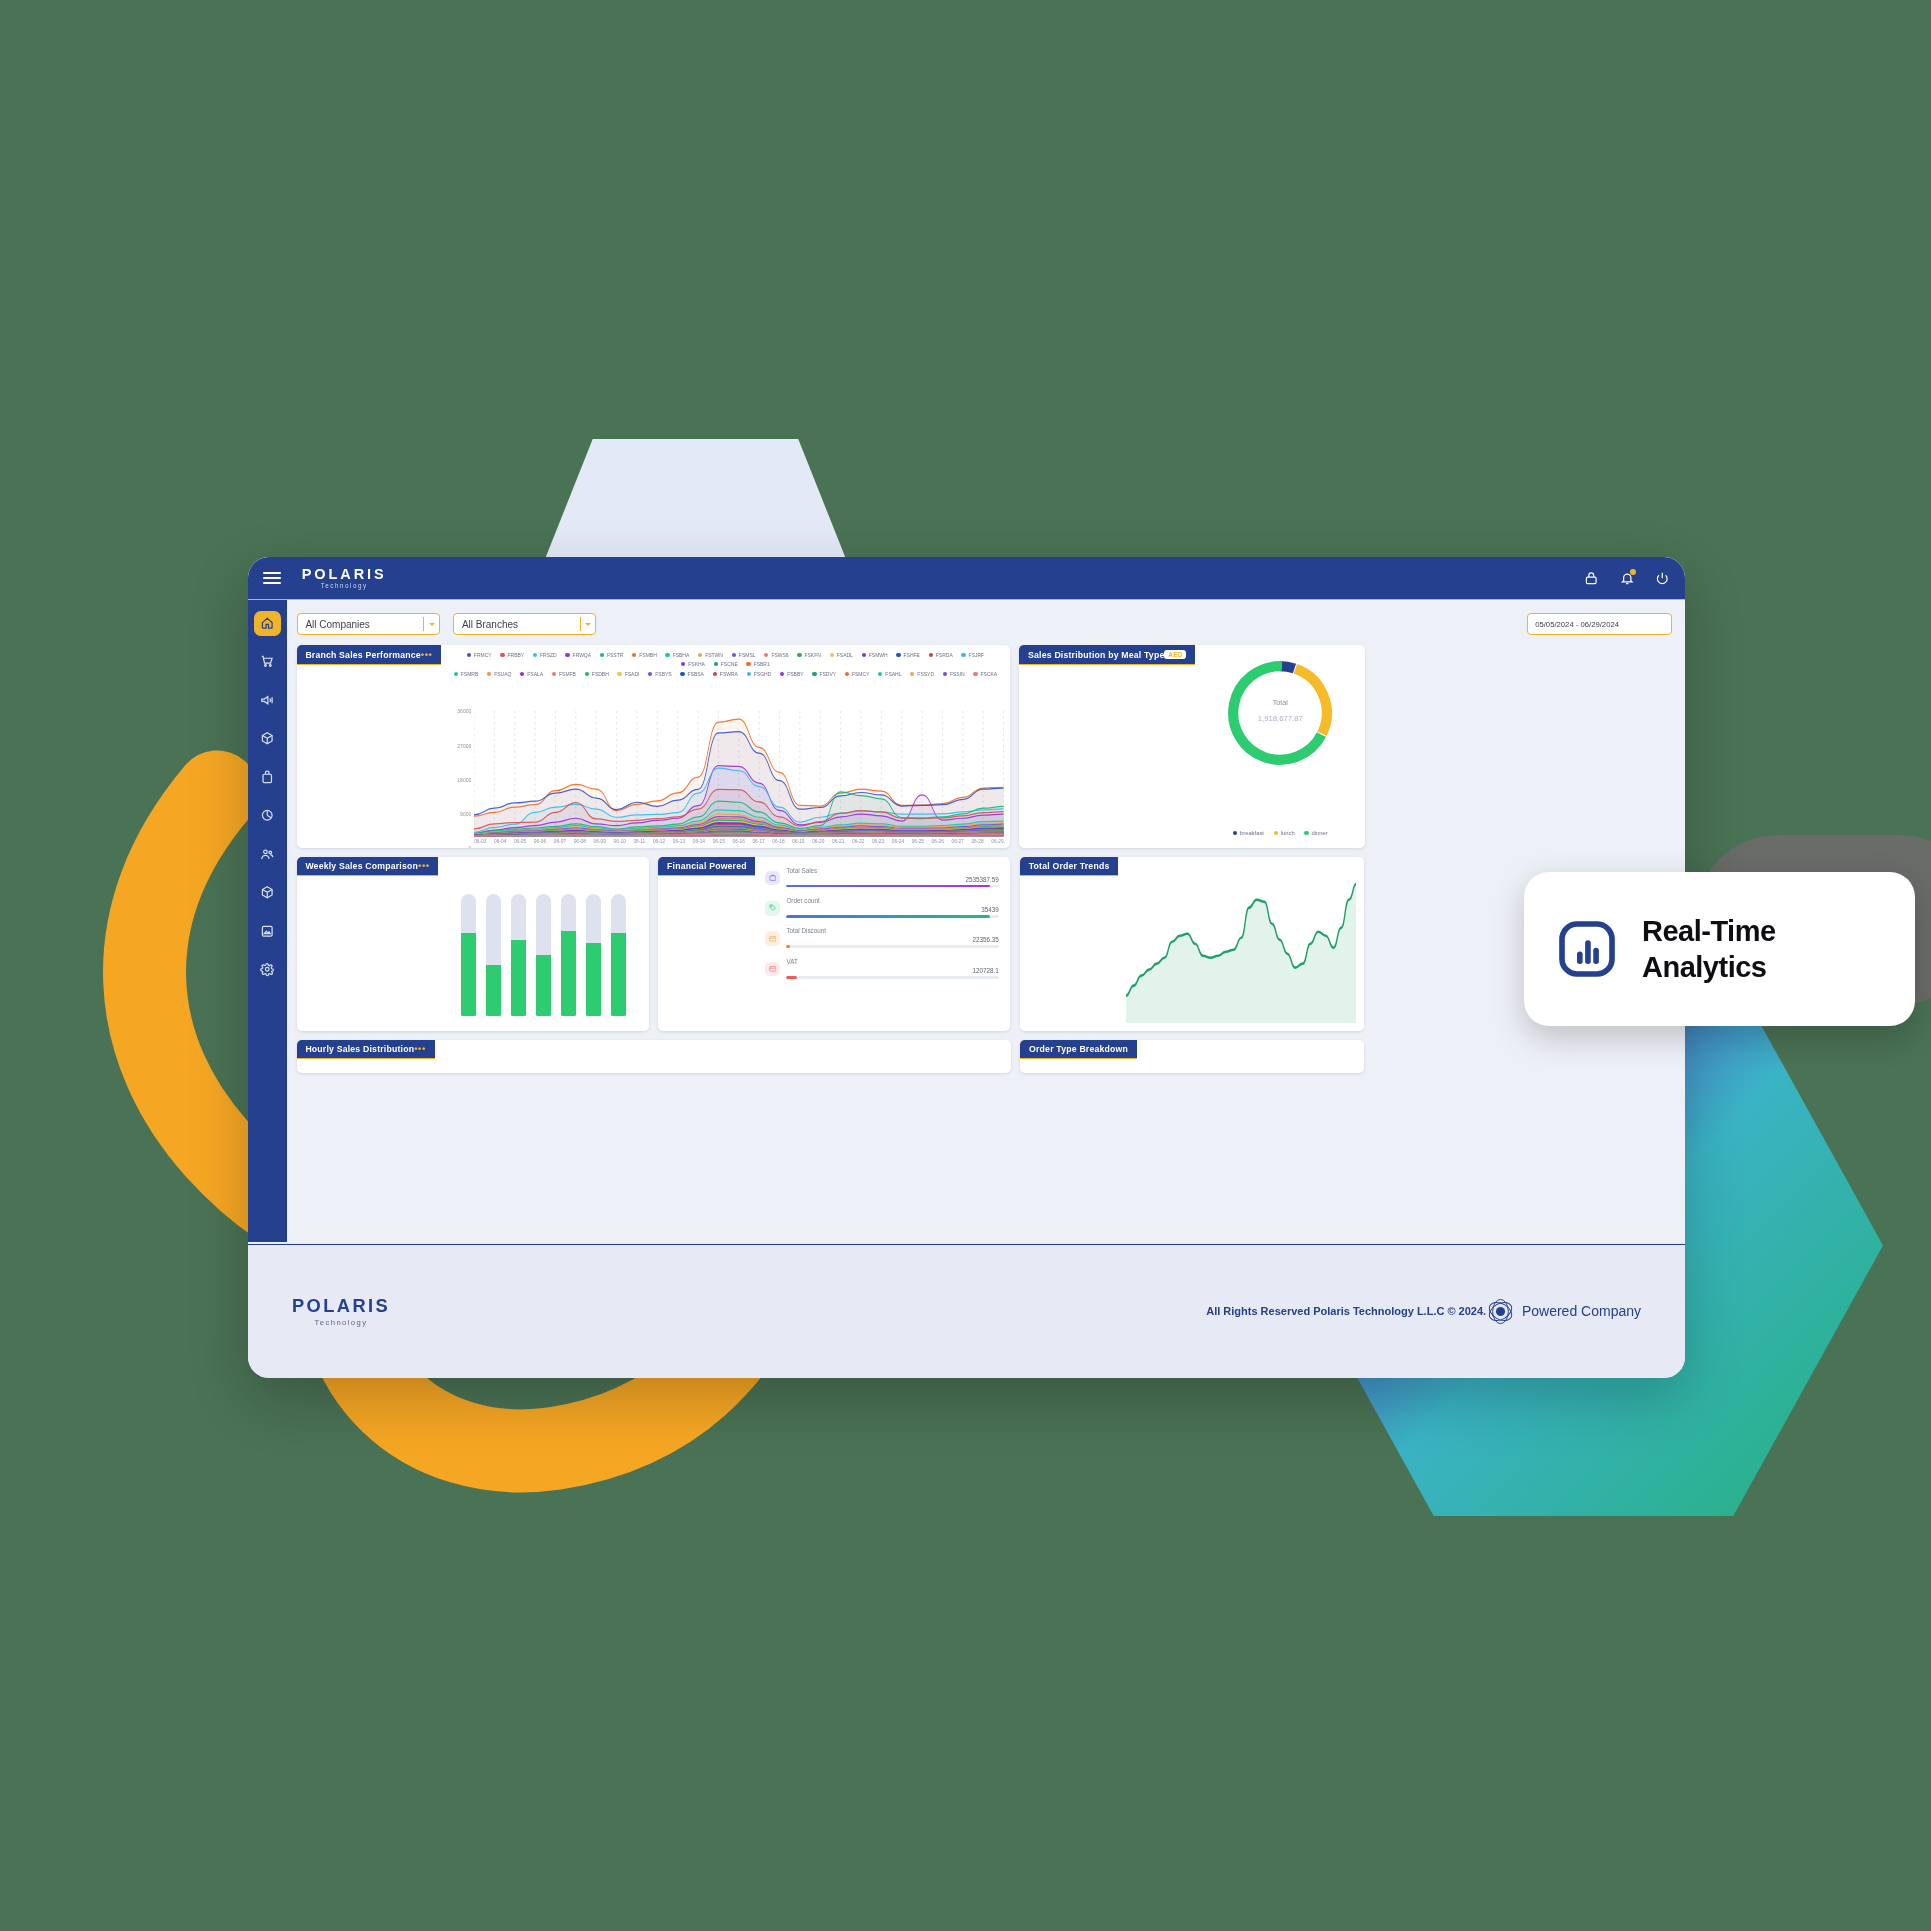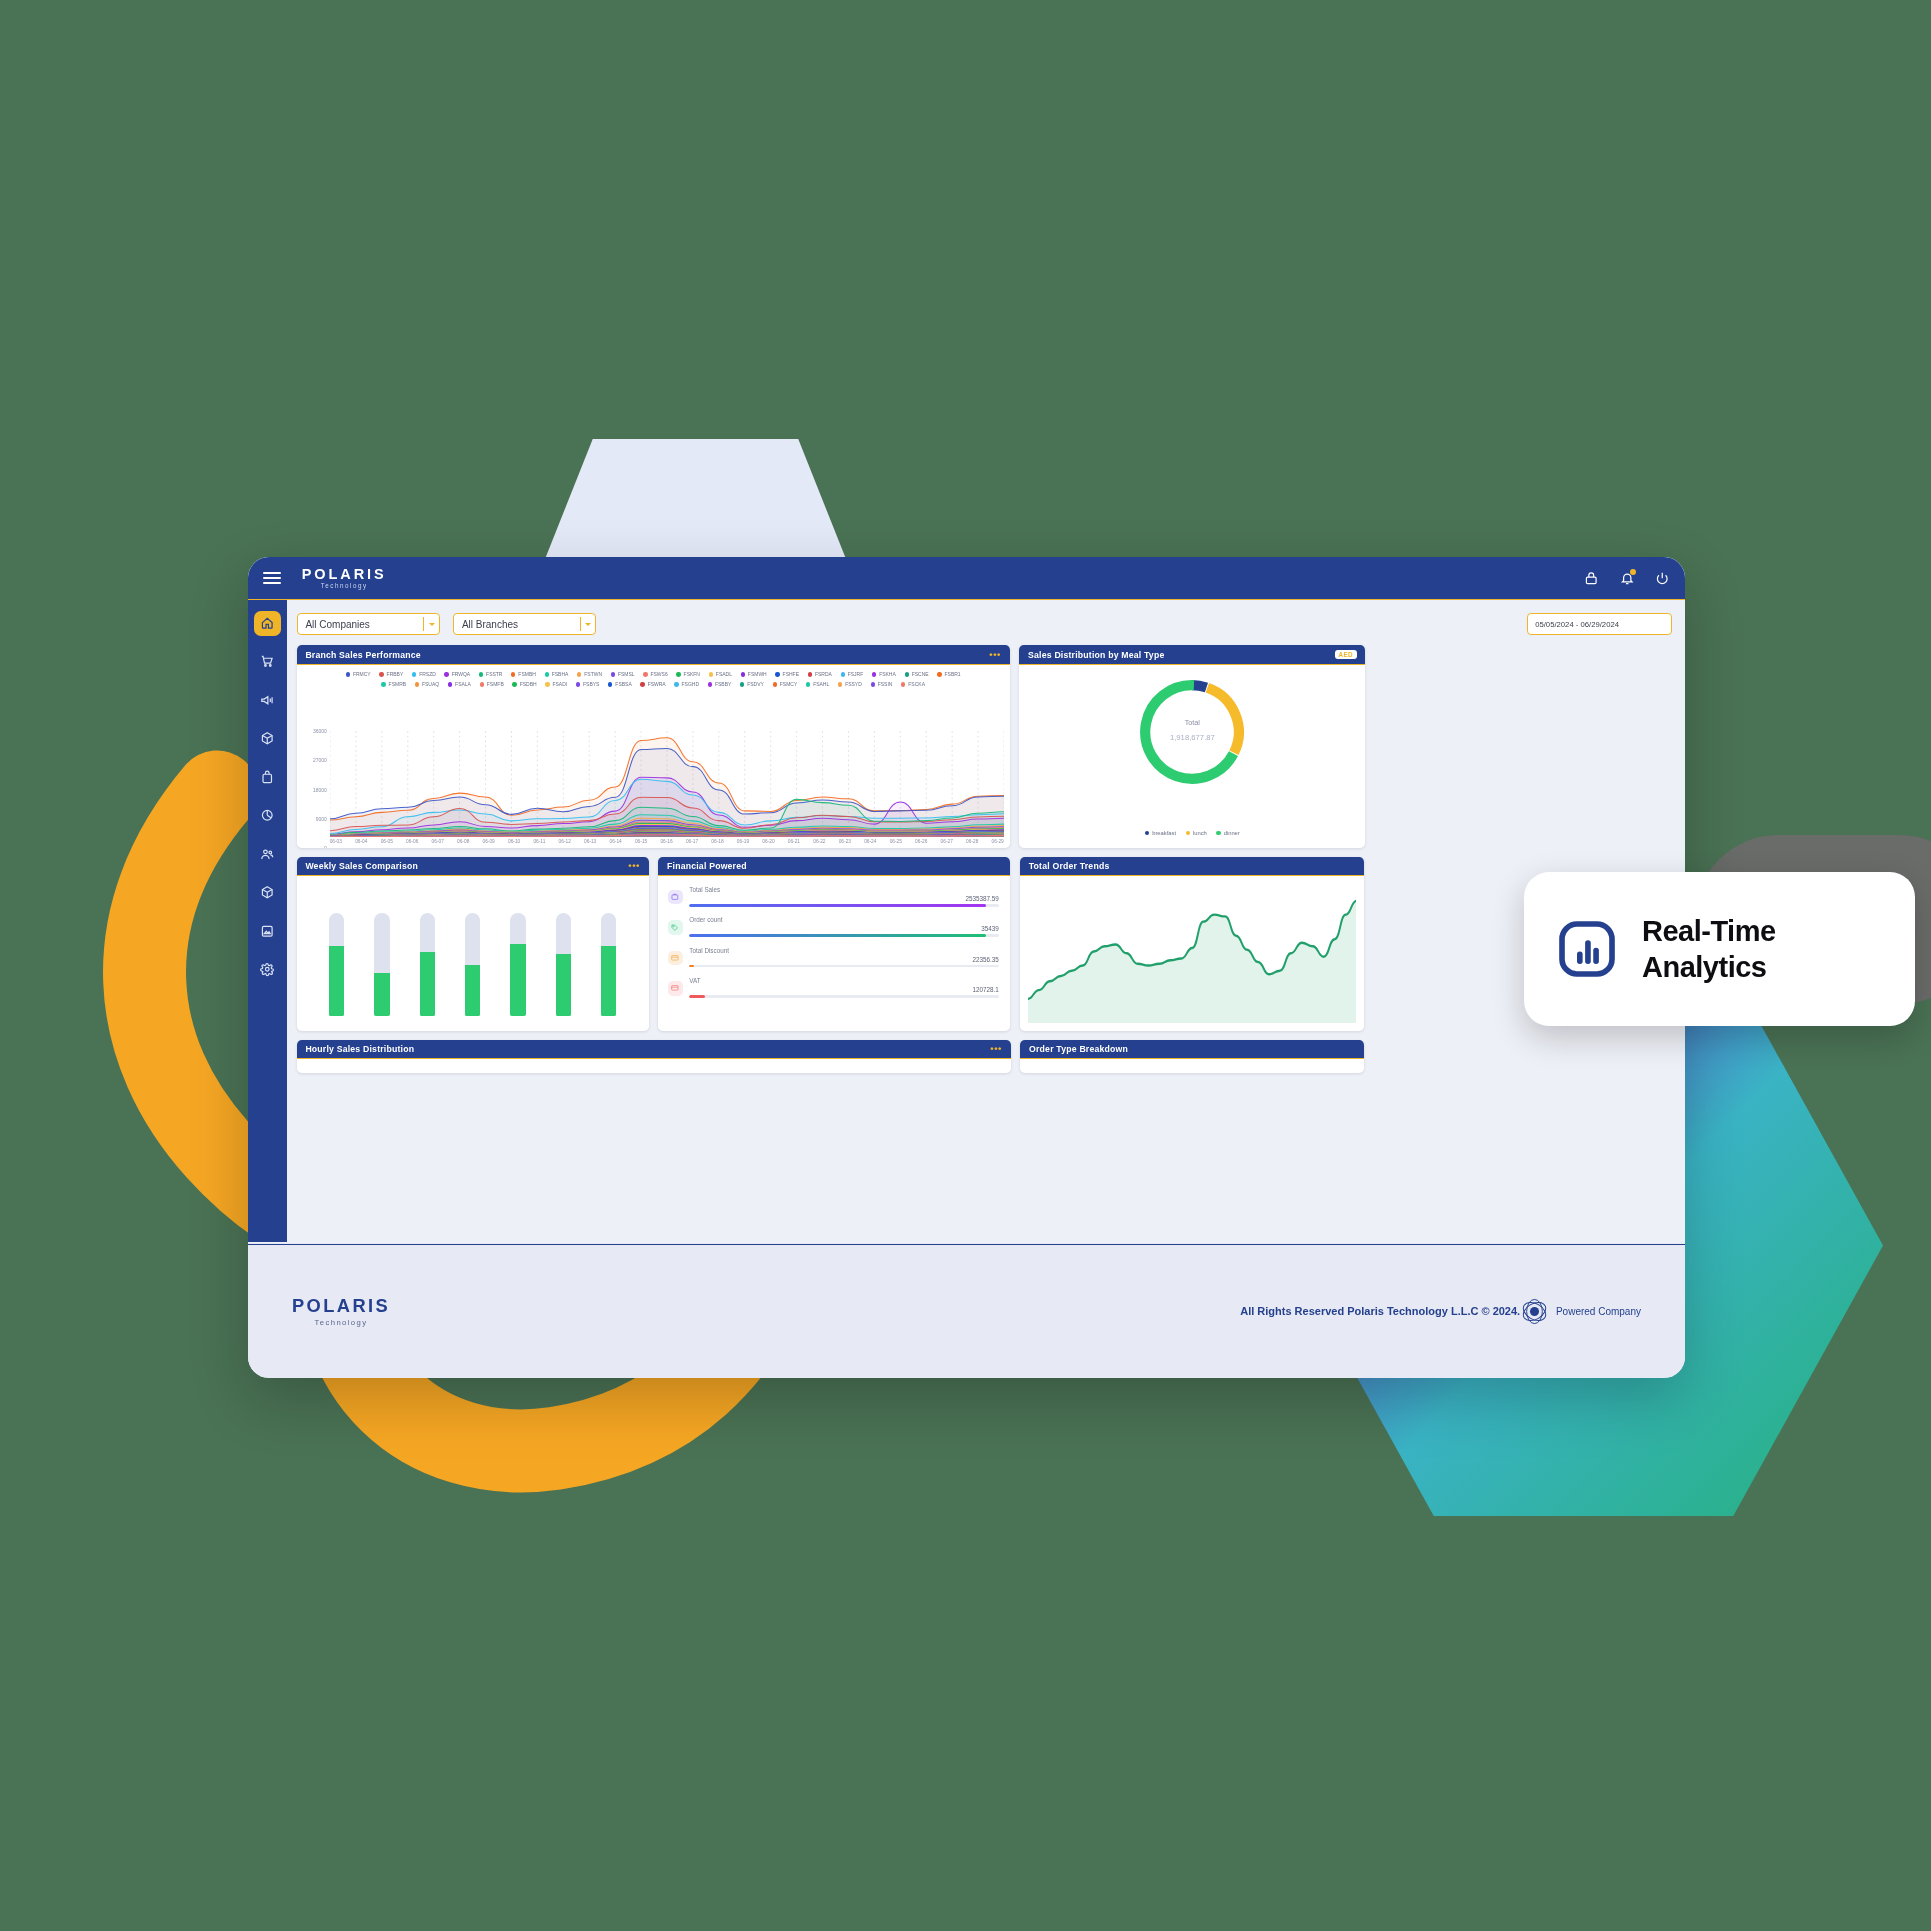--- a/index.html
+++ b/index.html
@@ -102,21 +102,21 @@
   .daterange {
     margin-left: auto; width: 145px; height: 22px; background: #fff;
     border: 1px solid #f0b429; border-radius: 3.9px; display: flex; align-items: center;
     padding: 0 7.7px; font-size: 7.7px; color: #3b3f4c; cursor: pointer;
   }
 
   
   .card {
     background: #fff; border-radius: 4.8px; overflow: hidden;
     box-shadow: 0 1px 2.9px rgba(30,40,80,.13);
-    display: flex; flex-direction: column;
+    display: flex; flex-direction: row;
   }
   .card-head {
     background: #24408e; border-bottom: 1.4px solid #f0b429;
     height: 19.3px; display: flex; align-items: center; padding: 0 8.7px;
     color: #fff; font-size: 8.7px; font-weight: 600; letter-spacing: 0.2px;
   }
   .card-head .dots { margin-left: auto; color: #f0b429; font-size: 9.7px; letter-spacing: 0.5px; line-height: 0; }
   .aed-pill {
     margin-left: auto; background: #fff; color: #f0b429; font-size: 6.3px;
     font-weight: 700; border-radius: 2.9px; padding: 1.4px 3.9px; letter-spacing: 0.3px;
@@ -176,21 +176,21 @@
 
   
   .footer {
     position: absolute; left: 0; top: 687px; width: 100%; height: 133px;
     background: #e7eaf4; display: flex; align-items: center; padding: 0 44px;
     border-top: 1.9px solid #24408e;
   }
   .f-logo-main { color: #24408e; font-size: 18.3px; font-weight: 700; letter-spacing: 2.4px; }
   .f-logo-sub { color: #5a6691; font-size: 7.7px; letter-spacing: 1.4px; text-align: center; margin-top: 1px; }
   .f-center { flex: 1; text-align: right; color: #24408e; font-size: 11px; font-weight: 600; }
-  .f-right { display: flex; align-items: center; gap: 6.8px; color: #24408e; font-size: 10px; }
+  .f-right { display: flex; align-items: center; gap: 6.8px; color: #24408e; font-size: 14px; }
 
   
   .float-badge {
     position: absolute; left: 1524px; top: 872px; width: 391px; height: 154px;
     background: #fff; border-radius: 25px; box-shadow: 0 11.6px 33px rgba(0,0,0,.20);
     display: flex; align-items: center; gap: 25px; padding: 0 33px;
   }
   .fb-icon { width: 60px; height: 60px; flex: none; }
   .fb-text { font-size: 29px; font-weight: 800; color: #0d0d12; line-height: 1.25; letter-spacing: -0.5px; }
 </style>

